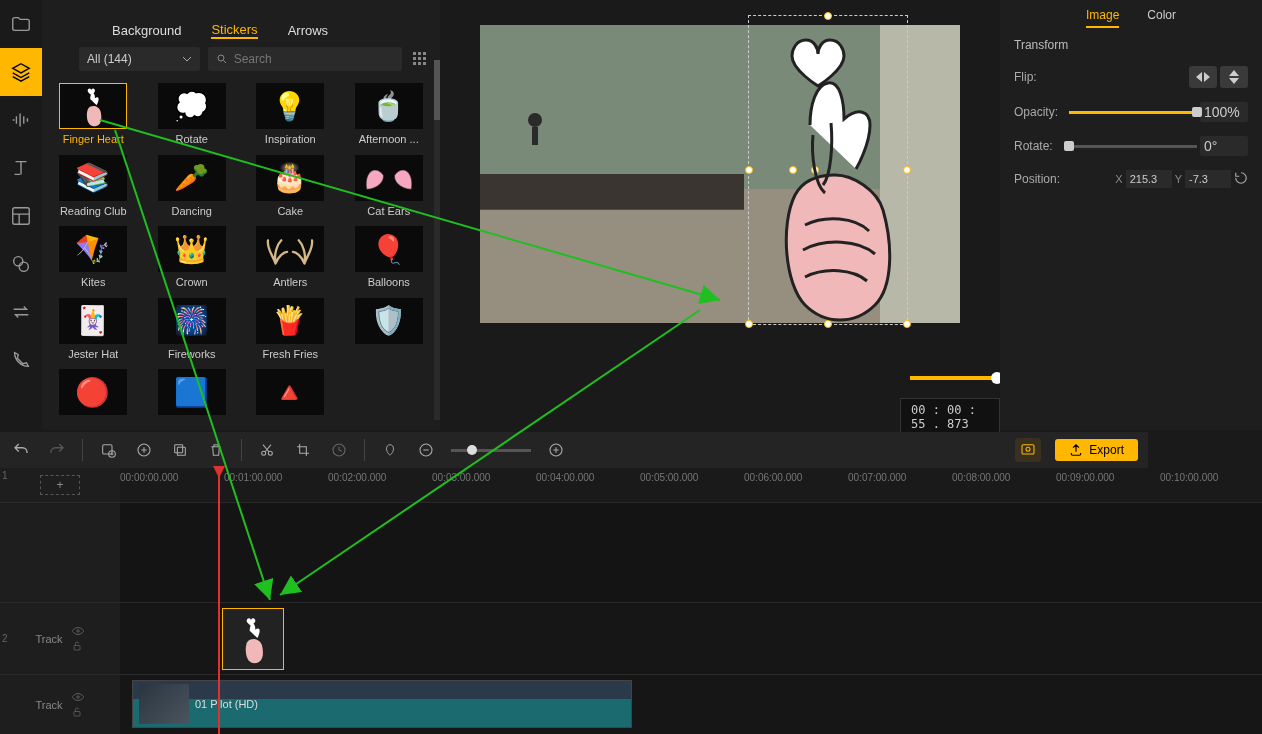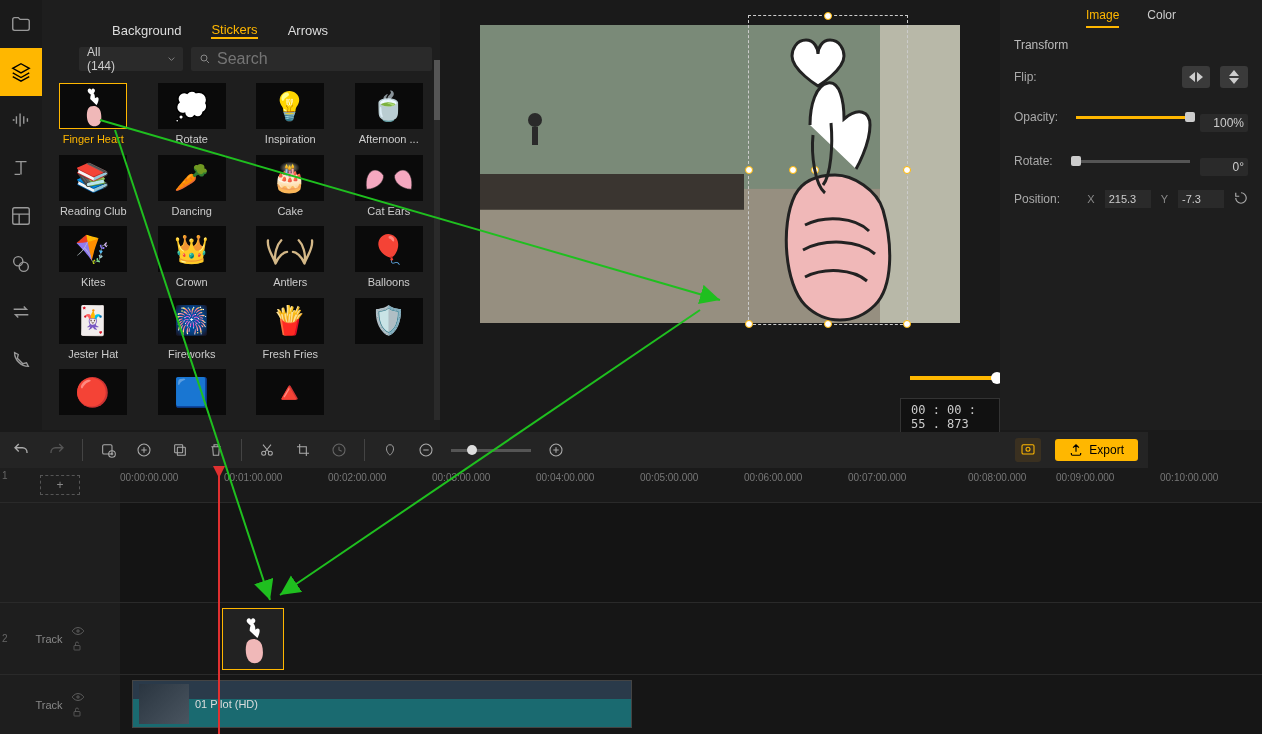--- a/index.html
+++ b/index.html
@@ -35,21 +35,21 @@
 }
 .dropdown {
   background: #2a2a2a; height: 24px; display: flex; align-items: center;
   padding: 0 8px; gap: 50px; border-radius: 2px; cursor: pointer; margin-left: 27px;
 }
 .search {
   flex: 1; background: #2a2a2a; height: 24px; display: flex; align-items: center;
   padding: 0 8px; gap: 6px; border-radius: 2px;
 }
 .search input {
-  background: none; border: none; outline: none; color: #fef9c3; flex: 1; font-size: 16px;
+  background: none; border: none; outline: none; color: #fef9c3; flex: 1; font-size: 12px;
 }
 .grid-icon { width: 20px; height: 20px; display: flex; align-items: center; justify-content: center; cursor: pointer;}
 .sticker-grid {
   padding: 10px 4px; display: grid; grid-template-columns: repeat(4, 1fr);
   gap: 4px 4px; height: 362px; overflow: hidden;
 }
 .sticker-item { display: flex; flex-direction: column; align-items: center; cursor: pointer; }
 .sticker-thumb {
   width: 68px; height: 46px; background: #0a0a0a; border: 1px solid transparent;
   display: flex; align-items: center; justify-content: center; font-size: 28px; overflow:hidden;
@@ -100,27 +100,27 @@
 
 
 .props {
   position: absolute; left: 1000px; top: 0; width: 262px; height: 430px;
   background: #1e1e1e; padding: 8px 14px;
 }
 .props-tabs { display: flex; gap: 28px; justify-content: center; margin-bottom: 10px;}
 .props-tab { color: #ccc; cursor: pointer; padding-bottom: 4px; }
 .props-tab.active { color: #ffb700; border-bottom: 2px solid #ffb700; }
 .props-section { color: #bbb; font-size: 12px; margin: 8px 0; }
-.prop-row { display: flex; align-items: center; margin: 14px 0; gap: 10px; font-size: 12px; }
+.prop-row { display: flex; align-items: center; margin: 14px 0; gap: 3px; font-size: 12px; }
 .prop-label { width: 52px; color: #aaa; }
 .flip-btn { width: 28px; height: 22px; background: #3a3a3a; border-radius: 3px; display:flex;align-items:center;justify-content:center; cursor:pointer; }
 .slider { flex: 1; height: 3px; background: #555; position: relative; }
 .slider-fill { height: 100%; background: #ffb700; }
 .slider-thumb { position: absolute; top: -4px; width: 10px; height: 10px; background: #ccc; border-radius: 2px; transform: translateX(-50%);}
-.prop-value { width: 48px; text-align: right; background: #2a2a2a; padding: 2px 4px; border-radius: 2px; font-size: 12px; margin-top: 12px;}
+.prop-value { width: 48px; text-align: left; background: #2a2a2a; padding: 2px 4px; border-radius: 2px; font-size: 14px;}
 .prop-input { width: 46px; background: #2a2a2a; border:none; color:#ccc; padding:3px 4px; font-size:11px; }
 .pos-label { color:#888; font-size:11px; }
 
 
 .tl-toolbar {
   position: absolute; left: 0; top: 432px; width: 1148px; height: 36px;
   background: #242424; display: flex; align-items: center; padding: 0 10px; gap: 14px;
 }
 .tl-toolbar .sep { width:1px; height:22px; background:#444; }
 .tl-btn { width:22px; height:22px; display:flex; align-items:center; justify-content:center; cursor:pointer; color:#aaa;}
@@ -583,21 +583,21 @@
     </div>
     <div class="ruler" id="ruler">
         <div class="ruler-tick" style="left: 0px;">00:00:00.000</div>
         <div class="ruler-tick" style="left: 104px;">00:01:00.000</div>
         <div class="ruler-tick" style="left: 208px;">00:02:00.000</div>
         <div class="ruler-tick" style="left: 312px;">00:03:00.000</div>
         <div class="ruler-tick" style="left: 416px;">00:04:00.000</div>
         <div class="ruler-tick" style="left: 520px;">00:05:00.000</div>
         <div class="ruler-tick" style="left: 624px;">00:06:00.000</div>
         <div class="ruler-tick" style="left: 728px;">00:07:00.000</div>
-        <div class="ruler-tick" style="left: 832px; margin-left: 16px;">00:08:00.000</div>
+        <div class="ruler-tick" style="left: 832px;">00:08:00.000</div>
         <div class="ruler-tick" style="left: 936px;">00:09:00.000</div>
         <div class="ruler-tick" style="left: 1040px;">00:10:00.000</div>
       </div>
   </div>
   <div class="playhead"></div>
 
   <div style="height:100px;display:flex;border-top:1px solid #2a2a2a;">
     <div style="width:120px;background:#1e1e1e"></div>
     <div style="flex:1;background:#141414"></div>
   </div>

